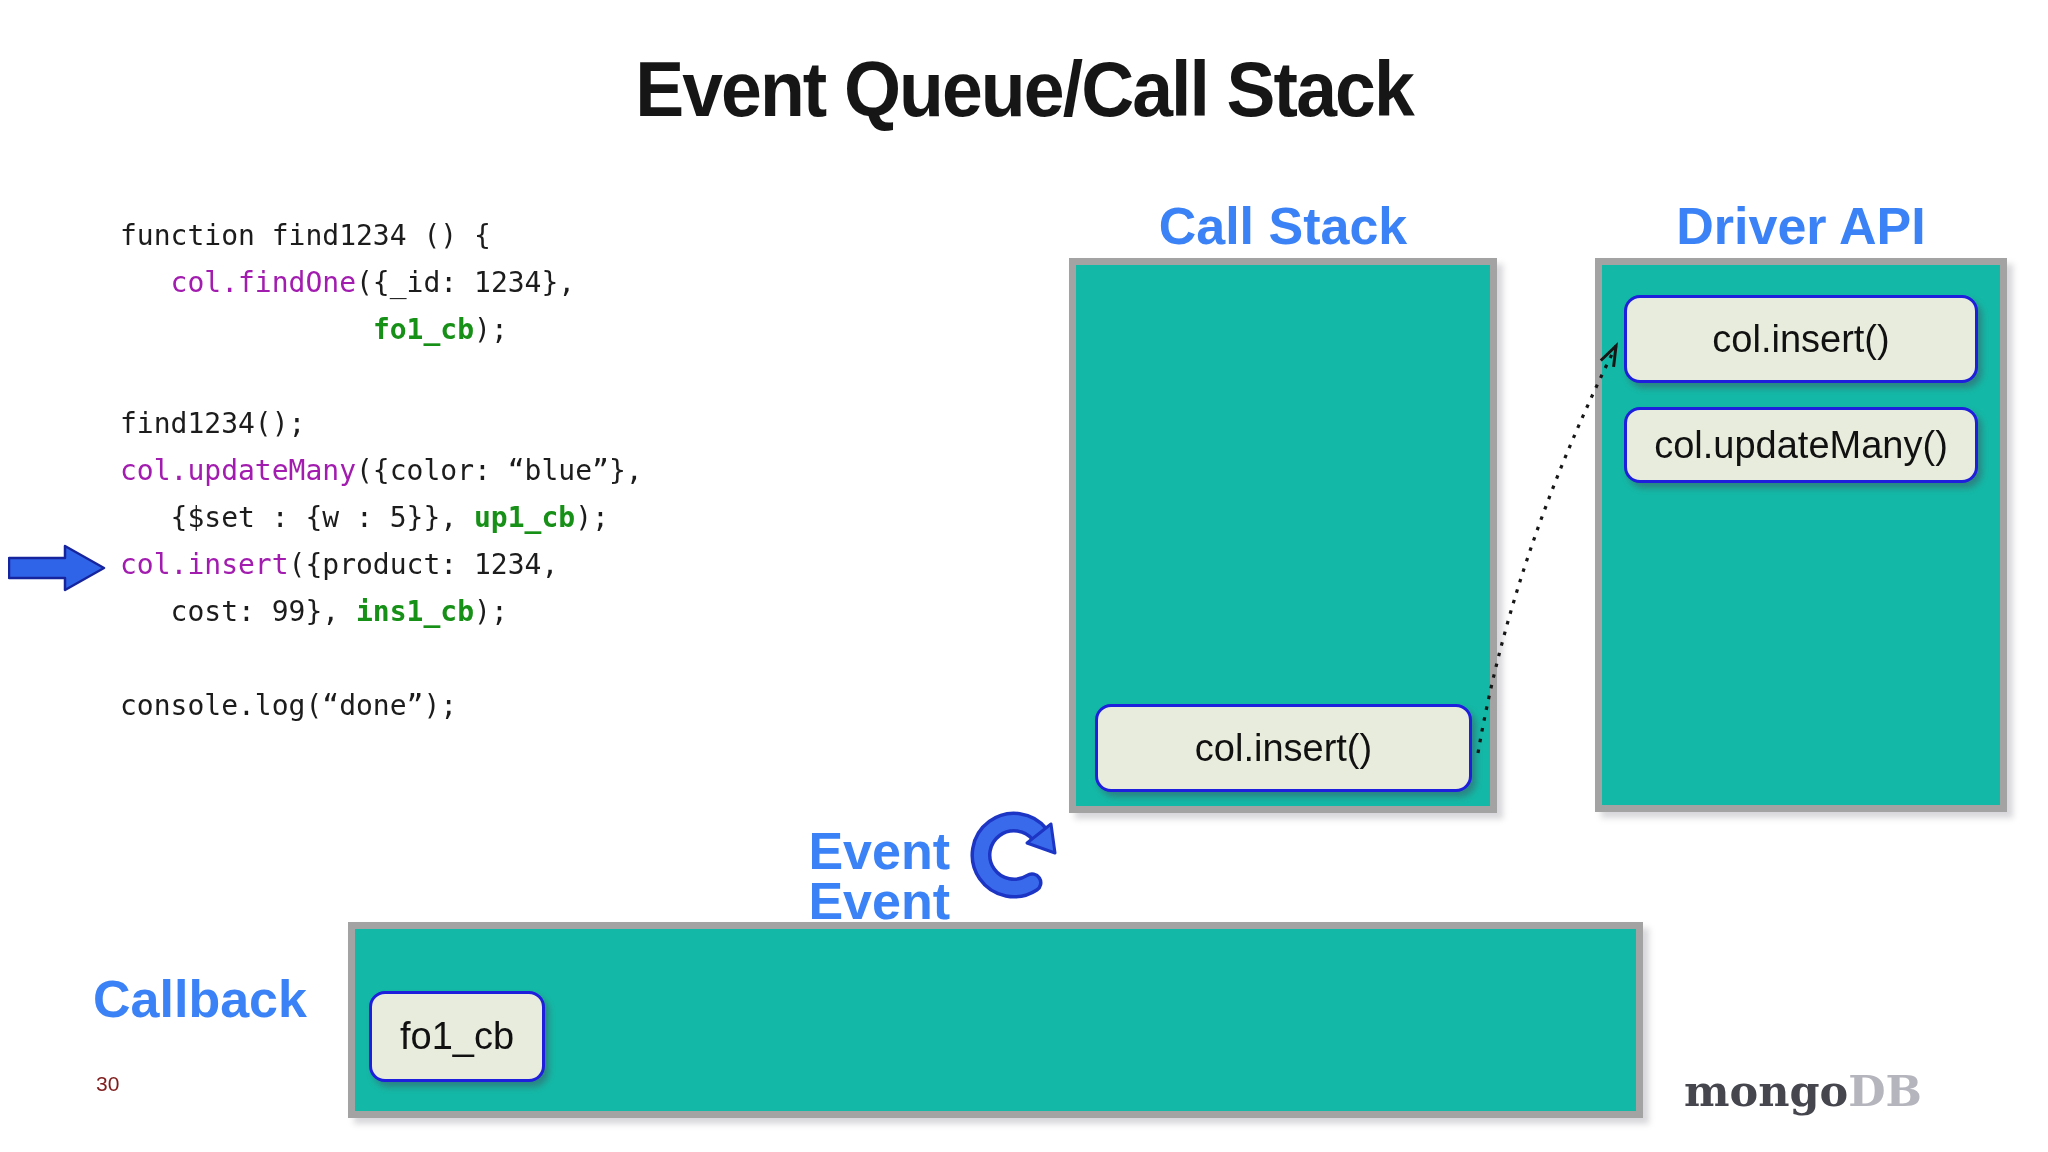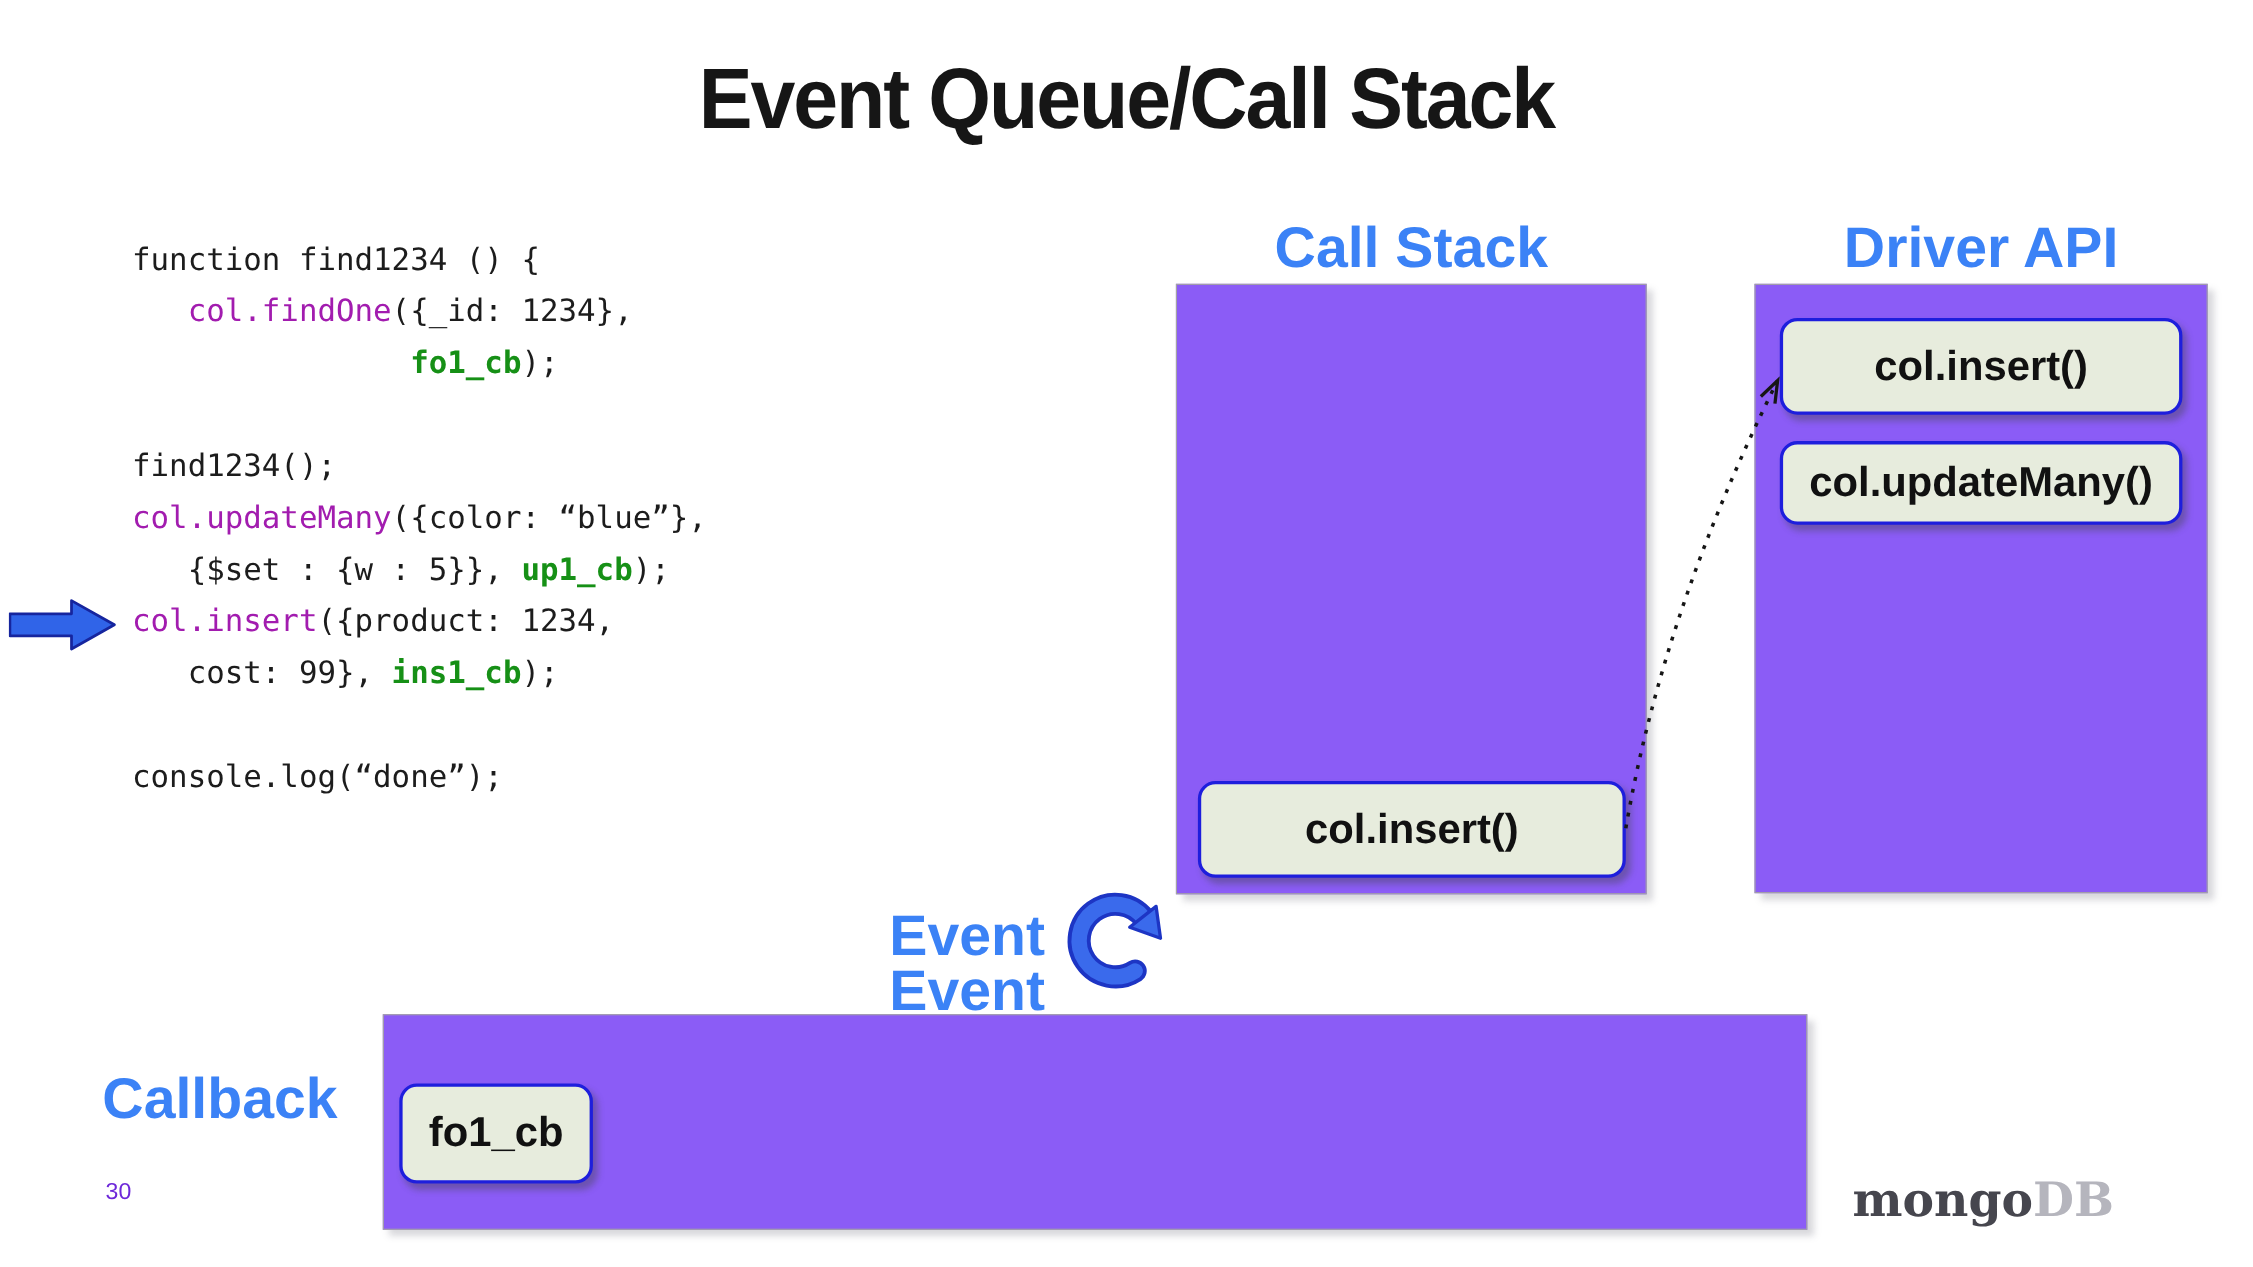--- a/index.html
+++ b/index.html
@@ -25,22 +25,22 @@
   
   .pointer{position:absolute;left:8px;top:544px;width:100px;height:50px;}
   
   .sec-label{position:absolute;font-size:52px;color:#3b82f6;text-align:center;line-height:48px;font-weight:bold;}
   .lbl-callstack{left:1069px;top:202px;width:428px;}
   .lbl-driver{left:1595px;top:202px;width:412px;}
   .lbl-eventloop{left:700px;top:826px;width:250px;text-align:right;line-height:50px;}
   .lbl-cbqueue{left:90px;top:976px;width:220px;line-height:47px;}
   
   .bigbox{
-    position:absolute;background:#8b5cf6;border:1px solid #a3a3a3;
-    box-shadow:6px 6px 6px rgba(125,125,140,.30);box-sizing:border-box;font-weight:bold;
+    position:absolute;background:#14b8a6;border:7px solid #a3a3a3;
+    box-shadow:6px 6px 6px rgba(125,125,140,.30);box-sizing:border-box;
   }
   .box-callstack{left:1069px;top:258px;width:428px;height:555px;
     display:flex;flex-direction:column;justify-content:flex-end;}
   .box-driver{left:1595px;top:258px;width:412px;height:554px;
     display:flex;flex-direction:column;padding:30px 22px 0 22px;gap:24px;}
   .box-cbqueue{left:348px;top:922px;width:1295px;height:196px;}
   
   .chip{
     background:#e7ecdd;border:3px solid #1e1edd;border-radius:16px;
     box-shadow:4px 5px 6px rgba(70,70,90,.45);box-sizing:border-box;
@@ -49,21 +49,21 @@
   }
   .box-callstack .chip{height:88px;margin:0 18px 14px 19px;}
   .box-driver .chip{height:88px;}
   .box-driver .chip:nth-child(2){height:76px;}
   .box-cbqueue .chip{position:absolute;left:14px;top:62px;width:176px;height:91px;}
   
   .overlay{position:absolute;left:0;top:0;width:2048px;height:1152px;pointer-events:none;}
   
   .loop-icon{position:absolute;left:962px;top:798px;width:110px;height:110px;}
   
-  .pagenum{position:absolute;left:96px;top:1072px;font-size:21px;color:#6d28d9;}
+  .pagenum{position:absolute;left:96px;top:1072px;font-size:21px;color:#7f1d1d;}
   .logo{position:absolute;left:1684px;top:1066px;font-family:"DejaVu Serif",serif;
     font-size:43px;font-weight:bold;}
   .logo .dark{color:#46464e;}
   .logo .light{color:#b5b5bd;}
 </style>
 </head>
 <body>
 
 <div class="title">Event Queue/Call Stack</div>
 

